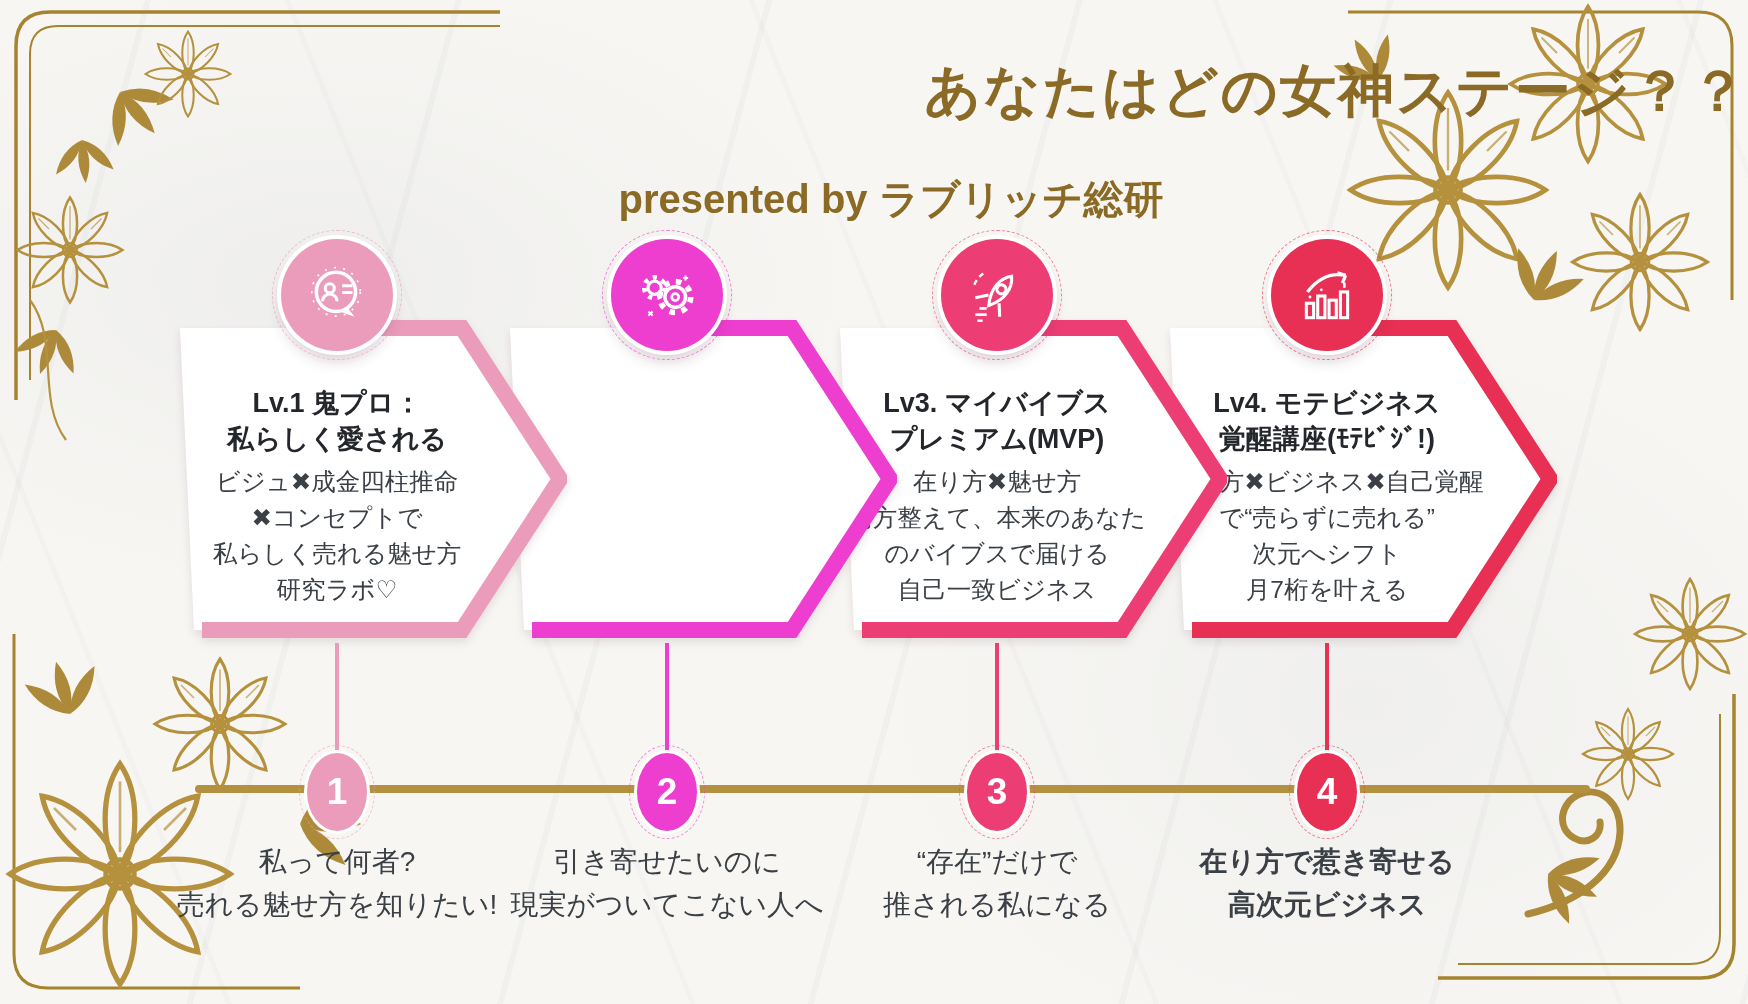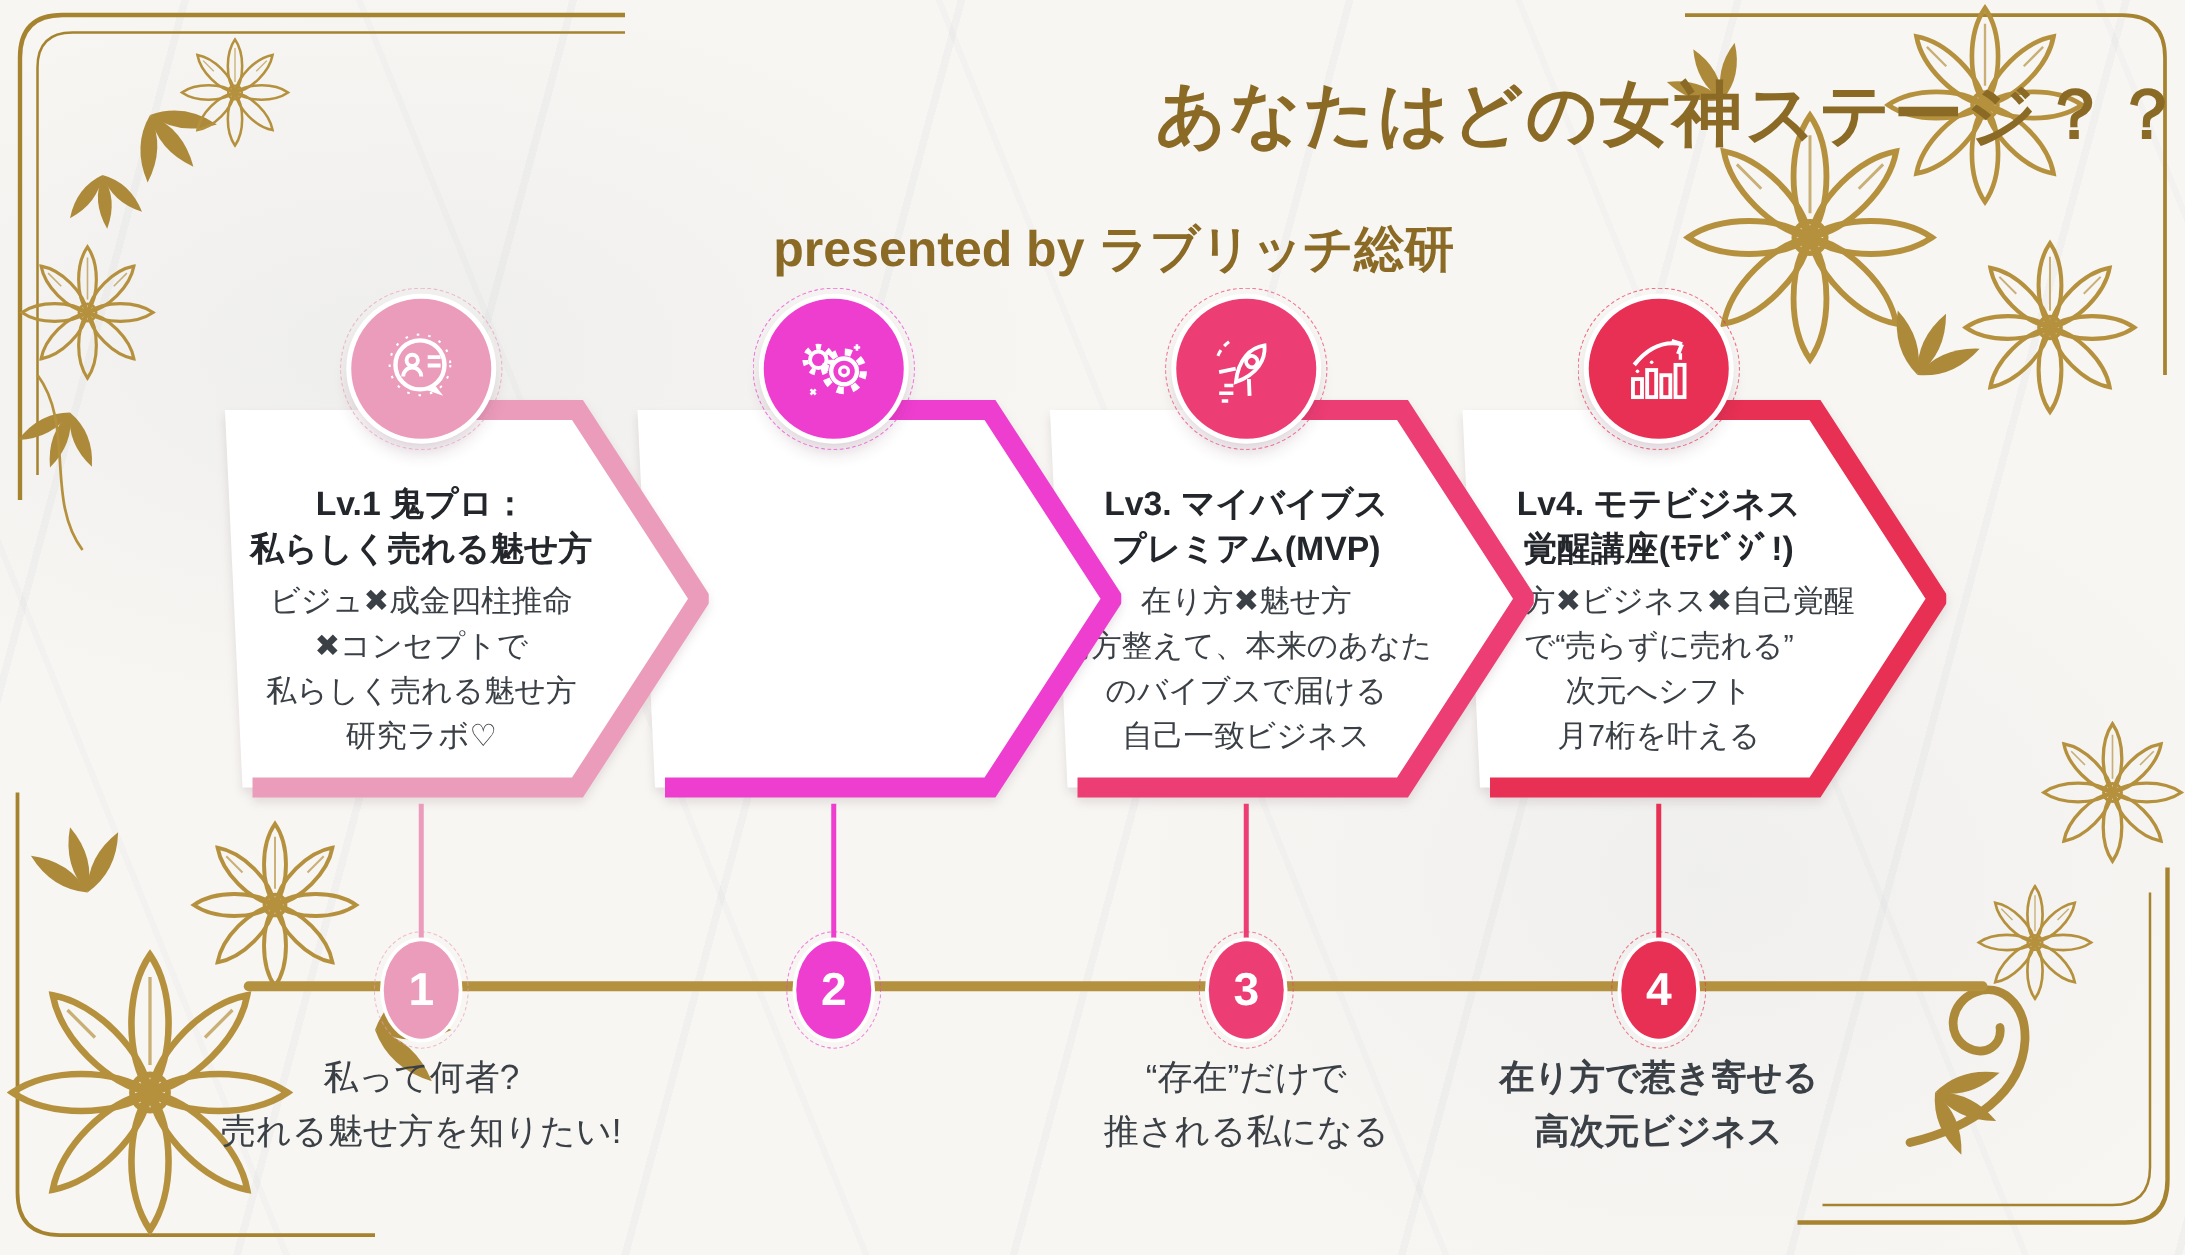--- a/index.html
+++ b/index.html
@@ -140,21 +140,21 @@
         <circle cx="31" cy="29" r="19"></circle>
         <circle cx="31" cy="29" r="23.5" stroke-width="1.6" stroke-dasharray="2 7"></circle>
         <path d="M42 44 L49 53 L35 48 Z" fill="#ffffff" stroke="none"></path>
         <circle cx="25" cy="25.5" r="4.4" stroke-width="3"></circle>
         <path d="M18 38 a7 7 0 0 1 14 0" stroke-width="3"></path>
         <path d="M37 23 h10 M37 29.5 h10" stroke-width="3"></path>
       </svg>
     </div>
     <div class="card-text">
       <div class="card-title ml">Lv.1 鬼プロ：
-私らしく売れる魅せ方</div>
+私らしく愛される</div>
       <div class="card-desc ml">ビジュ✖成金四柱推命
 ✖コンセプトで
 私らしく売れる魅せ方
 研究ラボ♡</div>
     </div>
     <div class="connector"></div>
     <div class="num-badge">
       <span class="num">1</span>
     </div>
     <div class="audience ml">私って何者?
@@ -174,20 +174,22 @@
         <circle cx="20" cy="25" r="6.4" stroke-width="3"></circle>
         <circle cx="20" cy="25" r="10" stroke-width="4.6" stroke-dasharray="4 5"></circle>
         <path d="M14 48 l4 4 m-4 0 l4 -4" stroke-width="2"></path>
         <path d="M50 13 v5 m-2.5 -2.5 h5" stroke-width="2"></path>
       </svg>
     </div>
     <div class="connector"></div>
     <div class="num-badge">
       <span class="num">2</span>
     </div>
+    <div class="audience ml">引き寄せたいのに
+現実がついてこない人へ</div>
   </div>
 
   <div class="stage s3">
     <svg class="band-svg" viewBox="0 0 395 360">
       <path d="M8 38 H290 L388 189 L290 340 H22 Z" fill="#ffffff"></path>
       <path d="M160 38 H290 L388 189 L290 340 H30" fill="none" stroke="#ec3d74" stroke-width="16"></path>
     </svg>
     <div class="icon-circle">
       <svg width="66" height="66" viewBox="0 0 64 64" fill="none" stroke="#ffffff" stroke-width="3">
         <g transform="rotate(38 32 32)">

